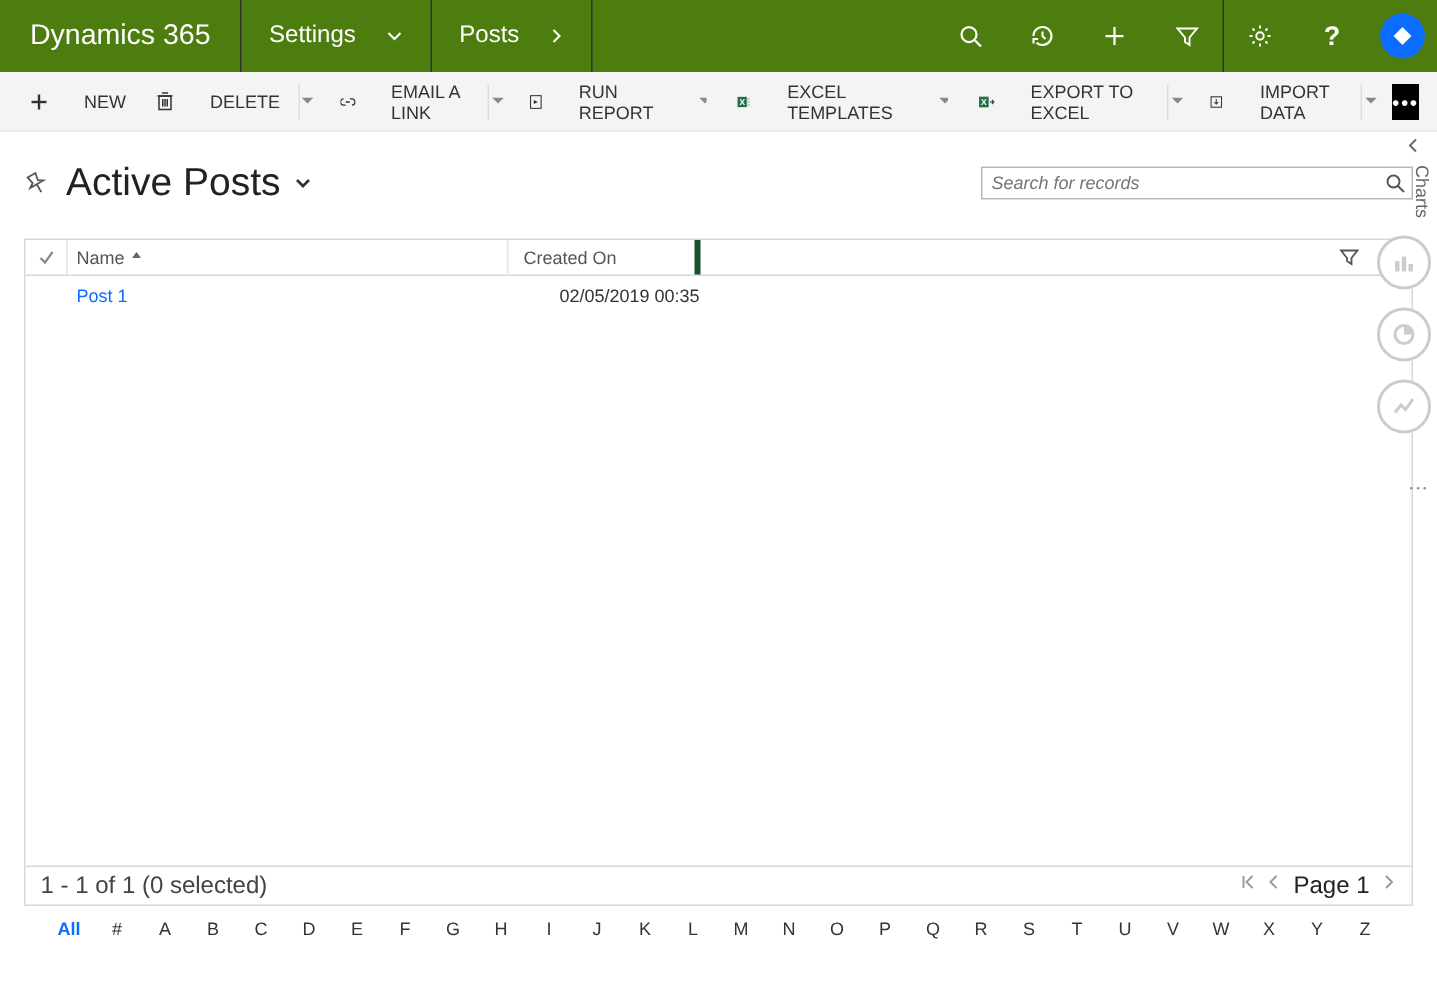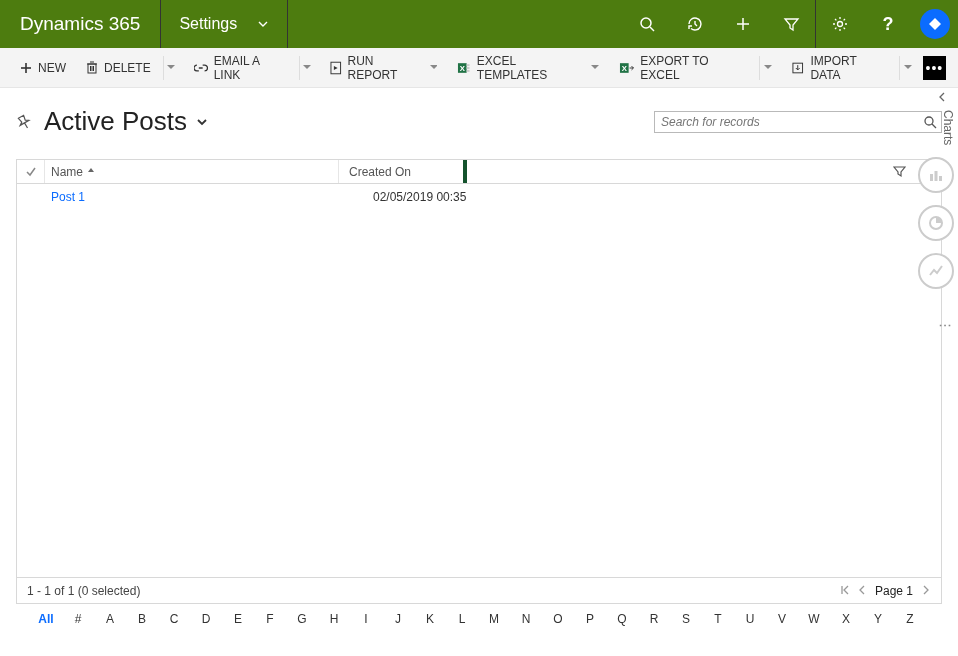--- a/index.html
+++ b/index.html
@@ -66,21 +66,21 @@
   height: 40px;
   display: flex;
   align-items: center;
   padding: 0 12px;
   gap: 4px;
   border-bottom: 1px solid #e6e6e6;
 }
 .cmd {
   display: flex;
   align-items: center;
-  gap: 6px;
+  gap: 24px;
   padding: 0 8px;
   height: 28px;
   font-size: 12px;
   cursor: pointer;
   color: #333;
 }
 .cmd-drop {
   width: 16px;
   height: 24px;
   display: flex;
@@ -167,21 +167,21 @@
 }
 .row .rc-check { width:28px; }
 .row .rc-name { width:294px; padding-left:6px; color:#0b6cff; cursor:pointer; }
 .row .rc-created { padding-left:34px; color:#333; }
 .grid-foot {
   border-top: 1px solid #d8d8d8;
   height: 26px;
   display: flex;
   align-items: center;
   padding: 0 10px;
-  font-size: 12px;
+  font-size: 16px;
   color: #444;
 }
 .paging { margin-left: auto; display:flex; align-items:flex-start; gap:6px; color:#666;}
 .paging .pg-label { color:#222; margin: 0 2px;}
 .alpha {
   display:flex;
   align-items:center;
   height:30px;
   padding: 0 14px 0 30px;
   gap: 0;
@@ -225,20 +225,26 @@
 </style>
 </head>
 <body>
 
 <div class="top-nav">
   <div class="brand">Dynamics 365</div>
   <div class="nav-item">
     <span>Settings</span>
     <svg width="12" height="12" viewBox="0 0 12 12">
         <path d="M2 4l4 4 4-4" stroke="#fff" stroke-width="1.4" fill="none"></path>
+      </svg>
+  </div>
+  <div class="nav-item">
+    <span>Posts</span>
+    <svg width="10" height="10" viewBox="0 0 10 10">
+        <path d="M3 1l4 4-4 4" stroke="#fff" stroke-width="1.4" fill="none"></path>
       </svg>
   </div>
   <div class="nav-spacer"></div>
   <div class="icon-btn">
     <svg width="18" height="18" viewBox="0 0 18 18">
         <circle cx="8" cy="8" r="5" stroke="#fff" stroke-width="1.5" fill="none"></circle>
         <line x1="12" y1="12" x2="16" y2="16" stroke="#fff" stroke-width="1.5"></line>
       </svg>
   </div>
   <div class="icon-btn">

